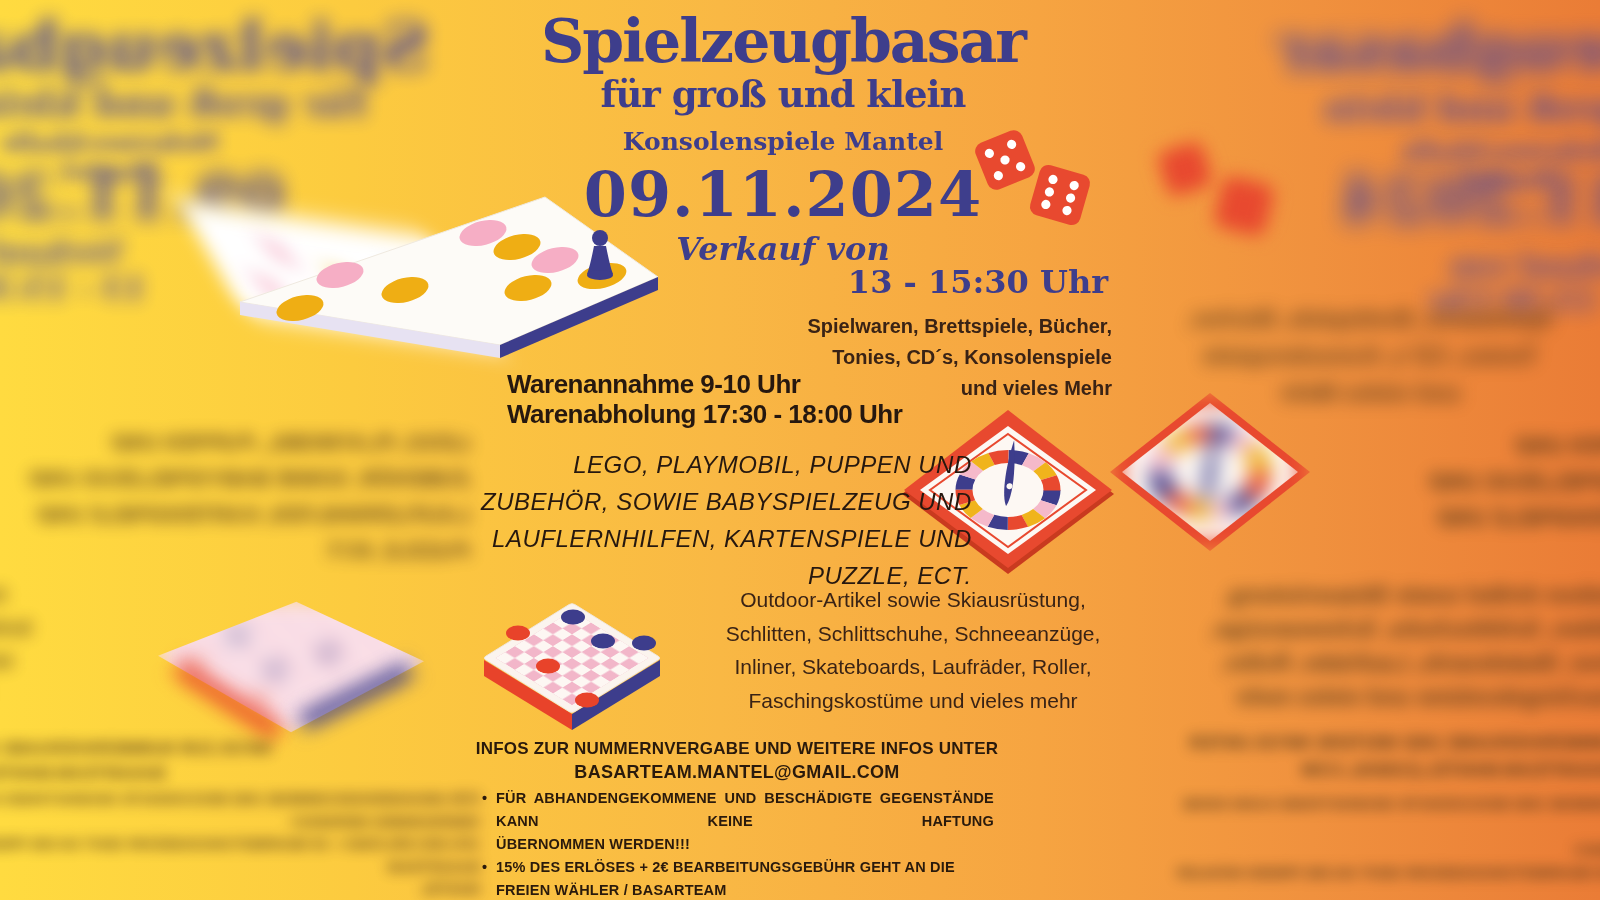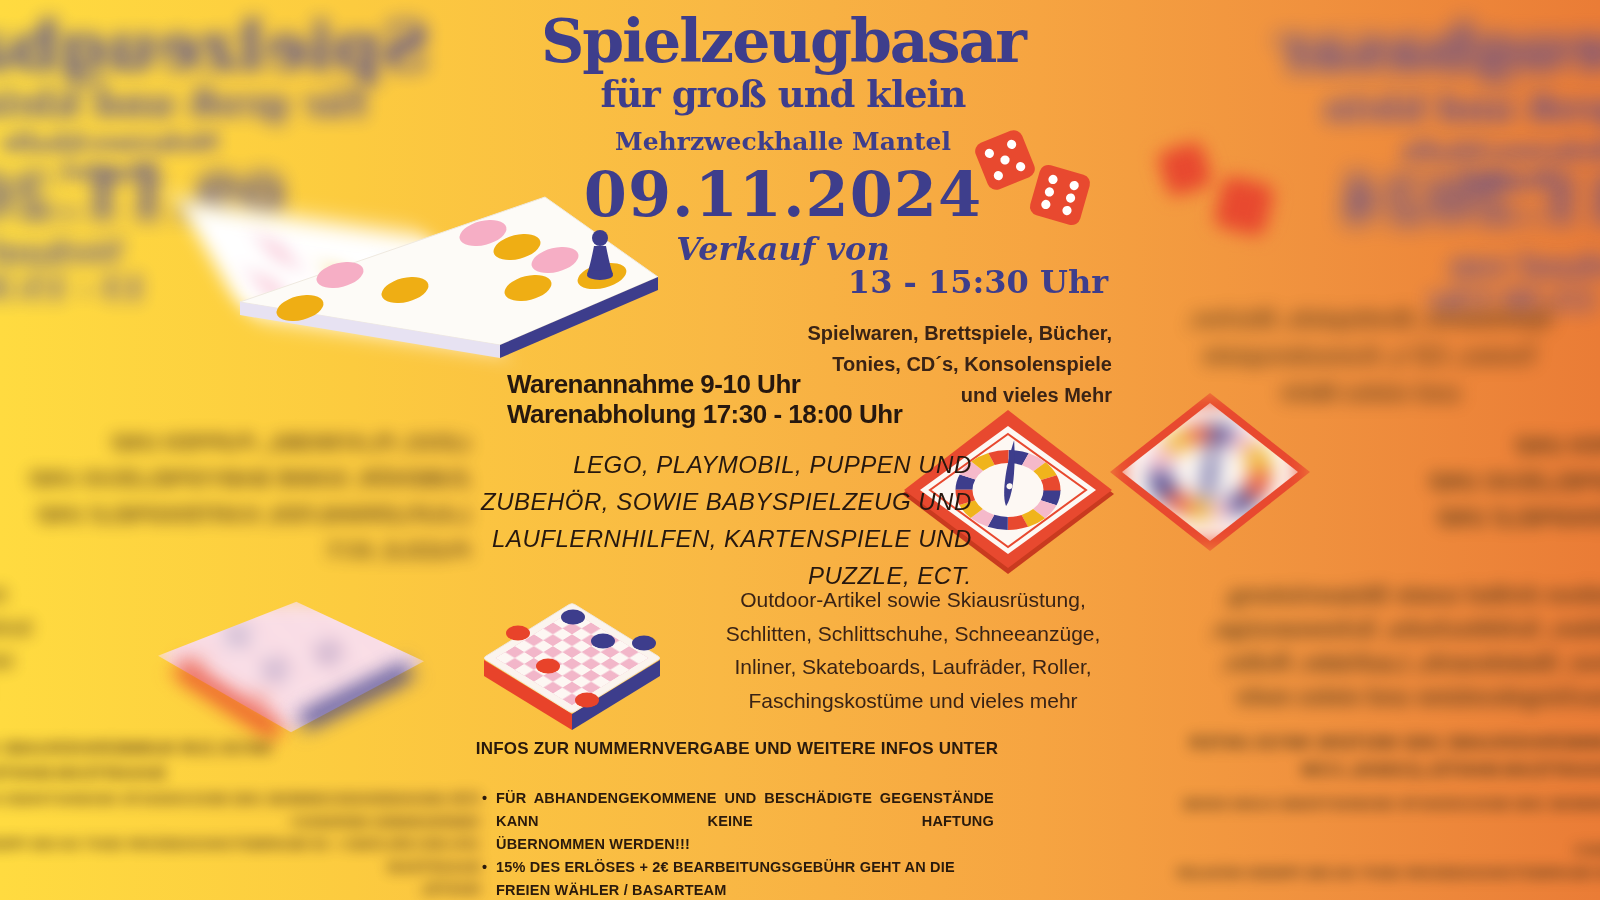--- a/index.html
+++ b/index.html
@@ -10,21 +10,21 @@
   
   .fs{font-family:"DejaVu Serif",serif;font-weight:700;color:#3e3e8c;}
   .ctr{left:458px;width:650px;text-align:center;}
   
   .t-title{top:6px;font-size:60px;letter-spacing:-2px;}
   .t-sub{top:72px;font-size:37px;letter-spacing:-1px;}
   .t-venue{top:127px;font-size:25px;}
   .t-date{top:158px;font-size:62px;letter-spacing:1px;}
   .t-verkauf{top:230px;font-size:32px;font-style:italic;}
   .t-time{top:263px;font-size:32px;text-align:right;}
-  .items{left:770px;top:318px;width:342px;text-align:right;font-size:20px;line-height:31px;font-weight:700;color:#3a2315;}
+  .items{left:770px;top:311px;width:342px;text-align:right;font-size:20px;line-height:31px;font-weight:700;color:#3a2315;}
   .ware{left:481px;top:369px;font-size:26px;line-height:30px;font-weight:700;color:#26180f;letter-spacing:-0.5px;margin-left:26px;}
   .lego{left:481px;top:446px;font-size:24px;line-height:37px;font-style:italic;color:#26180f;letter-spacing:0.5px;font-weight:500;text-align:right;}
   .outdoor{left:713px;top:583px;width:400px;text-align:center;font-size:21px;line-height:33.5px;font-weight:400;color:#3a2315;}
   .infoline{left:412px;top:739px;width:650px;text-align:center;font-size:17px;font-weight:700;color:#2a1a0c;letter-spacing:0.2px;}
   .email{left:412px;top:762px;width:650px;text-align:center;font-size:18px;font-weight:700;color:#2a1a0c;letter-spacing:0.3px;}
   .notes{left:480px;top:787px;width:514px;font-size:14.5px;line-height:23px;font-weight:700;color:#2a1a0c;letter-spacing:0.2px;}
   .note-line{padding-left:16px;position:relative;}
   .bullet{position:absolute;left:2px;top:0;}
   .just{text-align:justify;text-align-last:justify;}
   
@@ -254,21 +254,21 @@
       <ellipse cx="31" cy="-17" rx="12" ry="7.5" fill="#3d3d8c"></ellipse>
       <ellipse cx="72" cy="-15" rx="12" ry="7.5" fill="#3d3d8c"></ellipse>
       <ellipse cx="-54" cy="-25" rx="12" ry="7.5" fill="#e8432a"></ellipse>
       <ellipse cx="-24" cy="8" rx="12" ry="7.5" fill="#e8432a"></ellipse>
       <ellipse cx="15" cy="42" rx="12" ry="7.5" fill="#e8432a"></ellipse>
     </g>
   </svg>
 
   <div class="abs fs ctr t-title">Spielzeugbasar</div>
   <div class="abs fs ctr t-sub">für groß und klein</div>
-  <div class="abs fs ctr t-venue">Mehrzweckhalle Mantel</div>
+  <div class="abs fs ctr t-venue">Konsolenspiele Mantel</div>
   <div class="abs fs ctr t-date">09.11.2024</div>
   <div class="abs fs ctr t-verkauf">Verkauf von</div>
   <div class="abs fs ctr t-time">13 - 15:30 Uhr</div>
 
   <div class="abs items">
     <div>Spielwaren, Brettspiele, Bücher,</div>
     <div>Tonies, CD´s, Konsolenspiele</div>
     <div>und vieles Mehr</div>
   </div>
 
@@ -285,20 +285,21 @@
   </div>
 
   <div class="abs outdoor">
     <div>Outdoor-Artikel sowie Skiausrüstung,</div>
     <div>Schlitten, Schlittschuhe, Schneeanzüge,</div>
     <div>Inliner, Skateboards, Laufräder, Roller,</div>
     <div>Faschingskostüme und vieles mehr</div>
   </div>
 
   <div class="abs infoline">INFOS ZUR NUMMERNVERGABE UND WEITERE INFOS UNTER</div>
+  <div class="abs email">BASARTEAM.MANTEL@GMAIL.COM</div>
 
   <div class="abs notes">
     <div class="note-line just">
       <span class="bullet">•</span><span>FÜR ABHANDENGEKOMMENE UND BESCHÄDIGTE GEGENSTÄNDE KANN KEINE HAFTUNG</span>
     </div>
     <div class="note-line">
       <span>ÜBERNOMMEN WERDEN!!!</span>
     </div>
     <div class="note-line">
       <span class="bullet">•</span><span>15% DES ERLÖSES + 2€ BEARBEITUNGSGEBÜHR GEHT AN DIE FREIEN WÄHLER / BASARTEAM</span>

